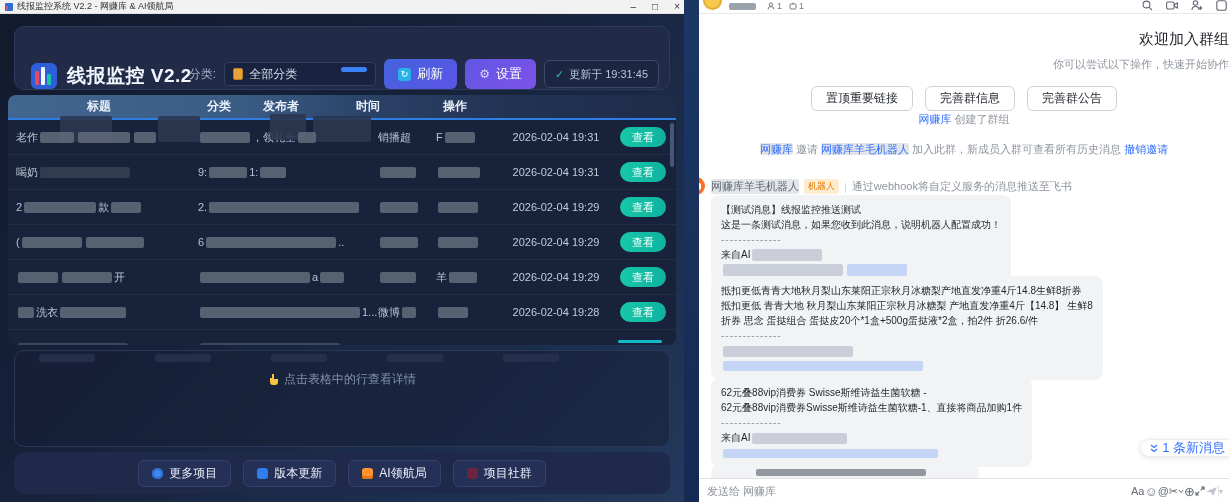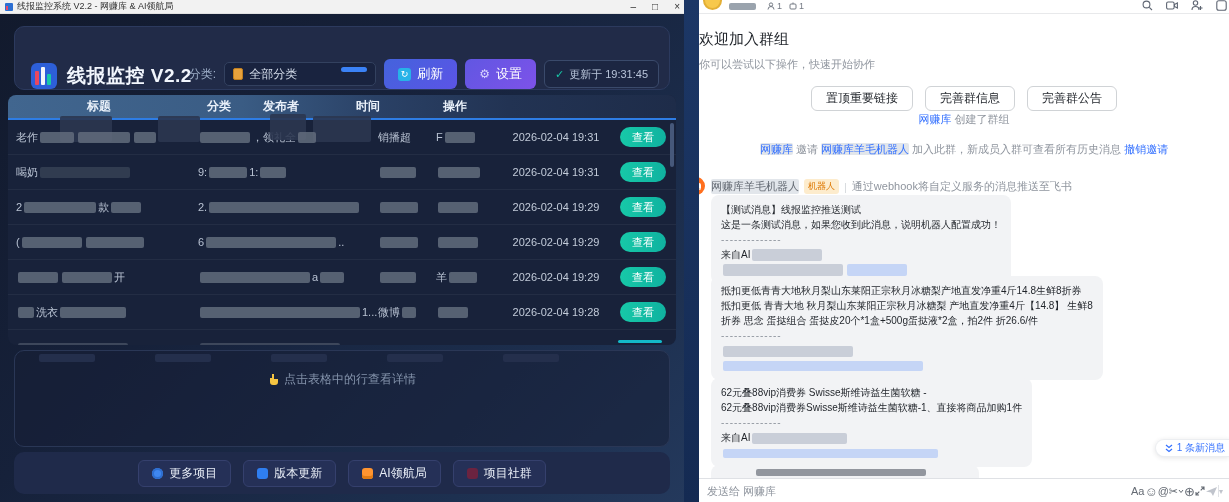--- a/index.html
+++ b/index.html
@@ -90,21 +90,21 @@
   #chat-header { position:absolute; left:15px; top:0; width:530px; height:14px; background:#fff;
     border-bottom:1px solid #e8e9eb; }
   .grp-avatar { position:absolute; left:4px; top:-9px; width:19px; height:19px; border-radius:50%;
     background:#f7c84b; border:2px solid #e3af35; z-index:3; }
   .grp-name-blur { position:absolute; left:30px; top:3px; width:27px; height:7px; background:#9aa3ad; border-radius:2px; }
   .hdr-mini { position:absolute; top:1px; font-size:9px; color:#747a84; display:flex; align-items:center; gap:2px; }
   .hdr-mini svg { display:block; }
   .chat-hdr-icons { position:absolute; right:2px; top:0px; display:flex; gap:13px; }
   .chat-hdr-icons svg { display:block; cursor:pointer; }
   #chat-body { position:absolute; left:15px; top:14px; width:530px; height:464px; background:#fff; overflow:hidden; }
-  .welcome { position:absolute; left:0; top:16px; width:530px; text-align:left; }
+  .welcome { position:absolute; left:0; top:16px; width:530px; text-align:right; }
   .welcome-title { font-size:15px; color:#1f2329; }
   .welcome-sub { font-size:11px; color:#8f959e; margin-top:8px; }
   .welcome-actions { margin-top:14px; display:flex; justify-content:center; gap:12px; }
   .w-btn { height:25px; border:1px solid #d0d3d6; border-radius:6px; background:#fff; color:#1f2329;
     font-size:12px; display:flex; align-items:center; padding:0 14px; cursor:pointer; }
   .sysline { position:absolute; width:530px; text-align:center; font-size:11px; color:#8f959e; }
   .blue { color:#3370ff; cursor:pointer; }
   .blur-name { background:rgba(203,209,219,.55); border-radius:2px; }
   .bot-row { position:absolute; left:0px; top:162px; width:530px; }
   .bot-avatar { position:absolute; left:-12px; top:1px; width:18px; height:18px; border-radius:50%;
@@ -116,21 +116,21 @@
   .bot-badge { background:#fdeccd; color:#de7802; font-size:9px; border-radius:3px; padding:1px 4px; }
   .bot-divider { color:#d5d8dc; }
   .bot-desc { color:#8f959e; }
   .bubble { position:absolute; left:12px; background:#f2f3f5; border-radius:8px; padding:7px 10px;
     font-size:10px; color:#1f2329; line-height:15px; max-width:392px; }
   .bubble .sep { color:#8f959e; letter-spacing:1px; }
   .cb { display:inline-block; height:10px; border-radius:2px; background:#c9ced8; vertical-align:middle; margin:0 2px; }
   .cb-blue { background:#c5d5f6; }
   .msg-pill { position:absolute; right:0; top:425px; height:18px; background:#fff; border:1px solid #eceef1;
     border-right:none; border-radius:10px 0 0 10px; box-shadow:0 1px 5px rgba(31,35,41,.12);
-    display:flex; align-items:center; gap:4px; padding:0 4px 0 9px; font-size:10px; color:#3370ff;
+    display:flex; align-items:center; gap:4px; padding:0 4px 0 9px; font-size:13px; color:#3370ff;
     cursor:pointer; z-index:4; }
   .bubble-partial { position:absolute; left:12px; top:451px; width:268px; height:13px; background:#f2f3f5;
     border-radius:8px 8px 0 0; }
   .bubble-partial i { position:absolute; left:45px; top:4px; width:170px; height:7px; background:#5d646e;
     opacity:.65; border-radius:2px; }
   #composer { position:absolute; left:15px; top:478px; width:530px; height:24px; background:#fff;
     border-top:1px solid #dfe1e5; }
   .composer-ph { position:absolute; left:8px; top:5px; font-size:11px; color:#8f959e; }
   .composer-icons { position:absolute; right:6px; top:0; height:24px; display:flex; align-items:center; 
     color:#646a73; font-size:12px; }

